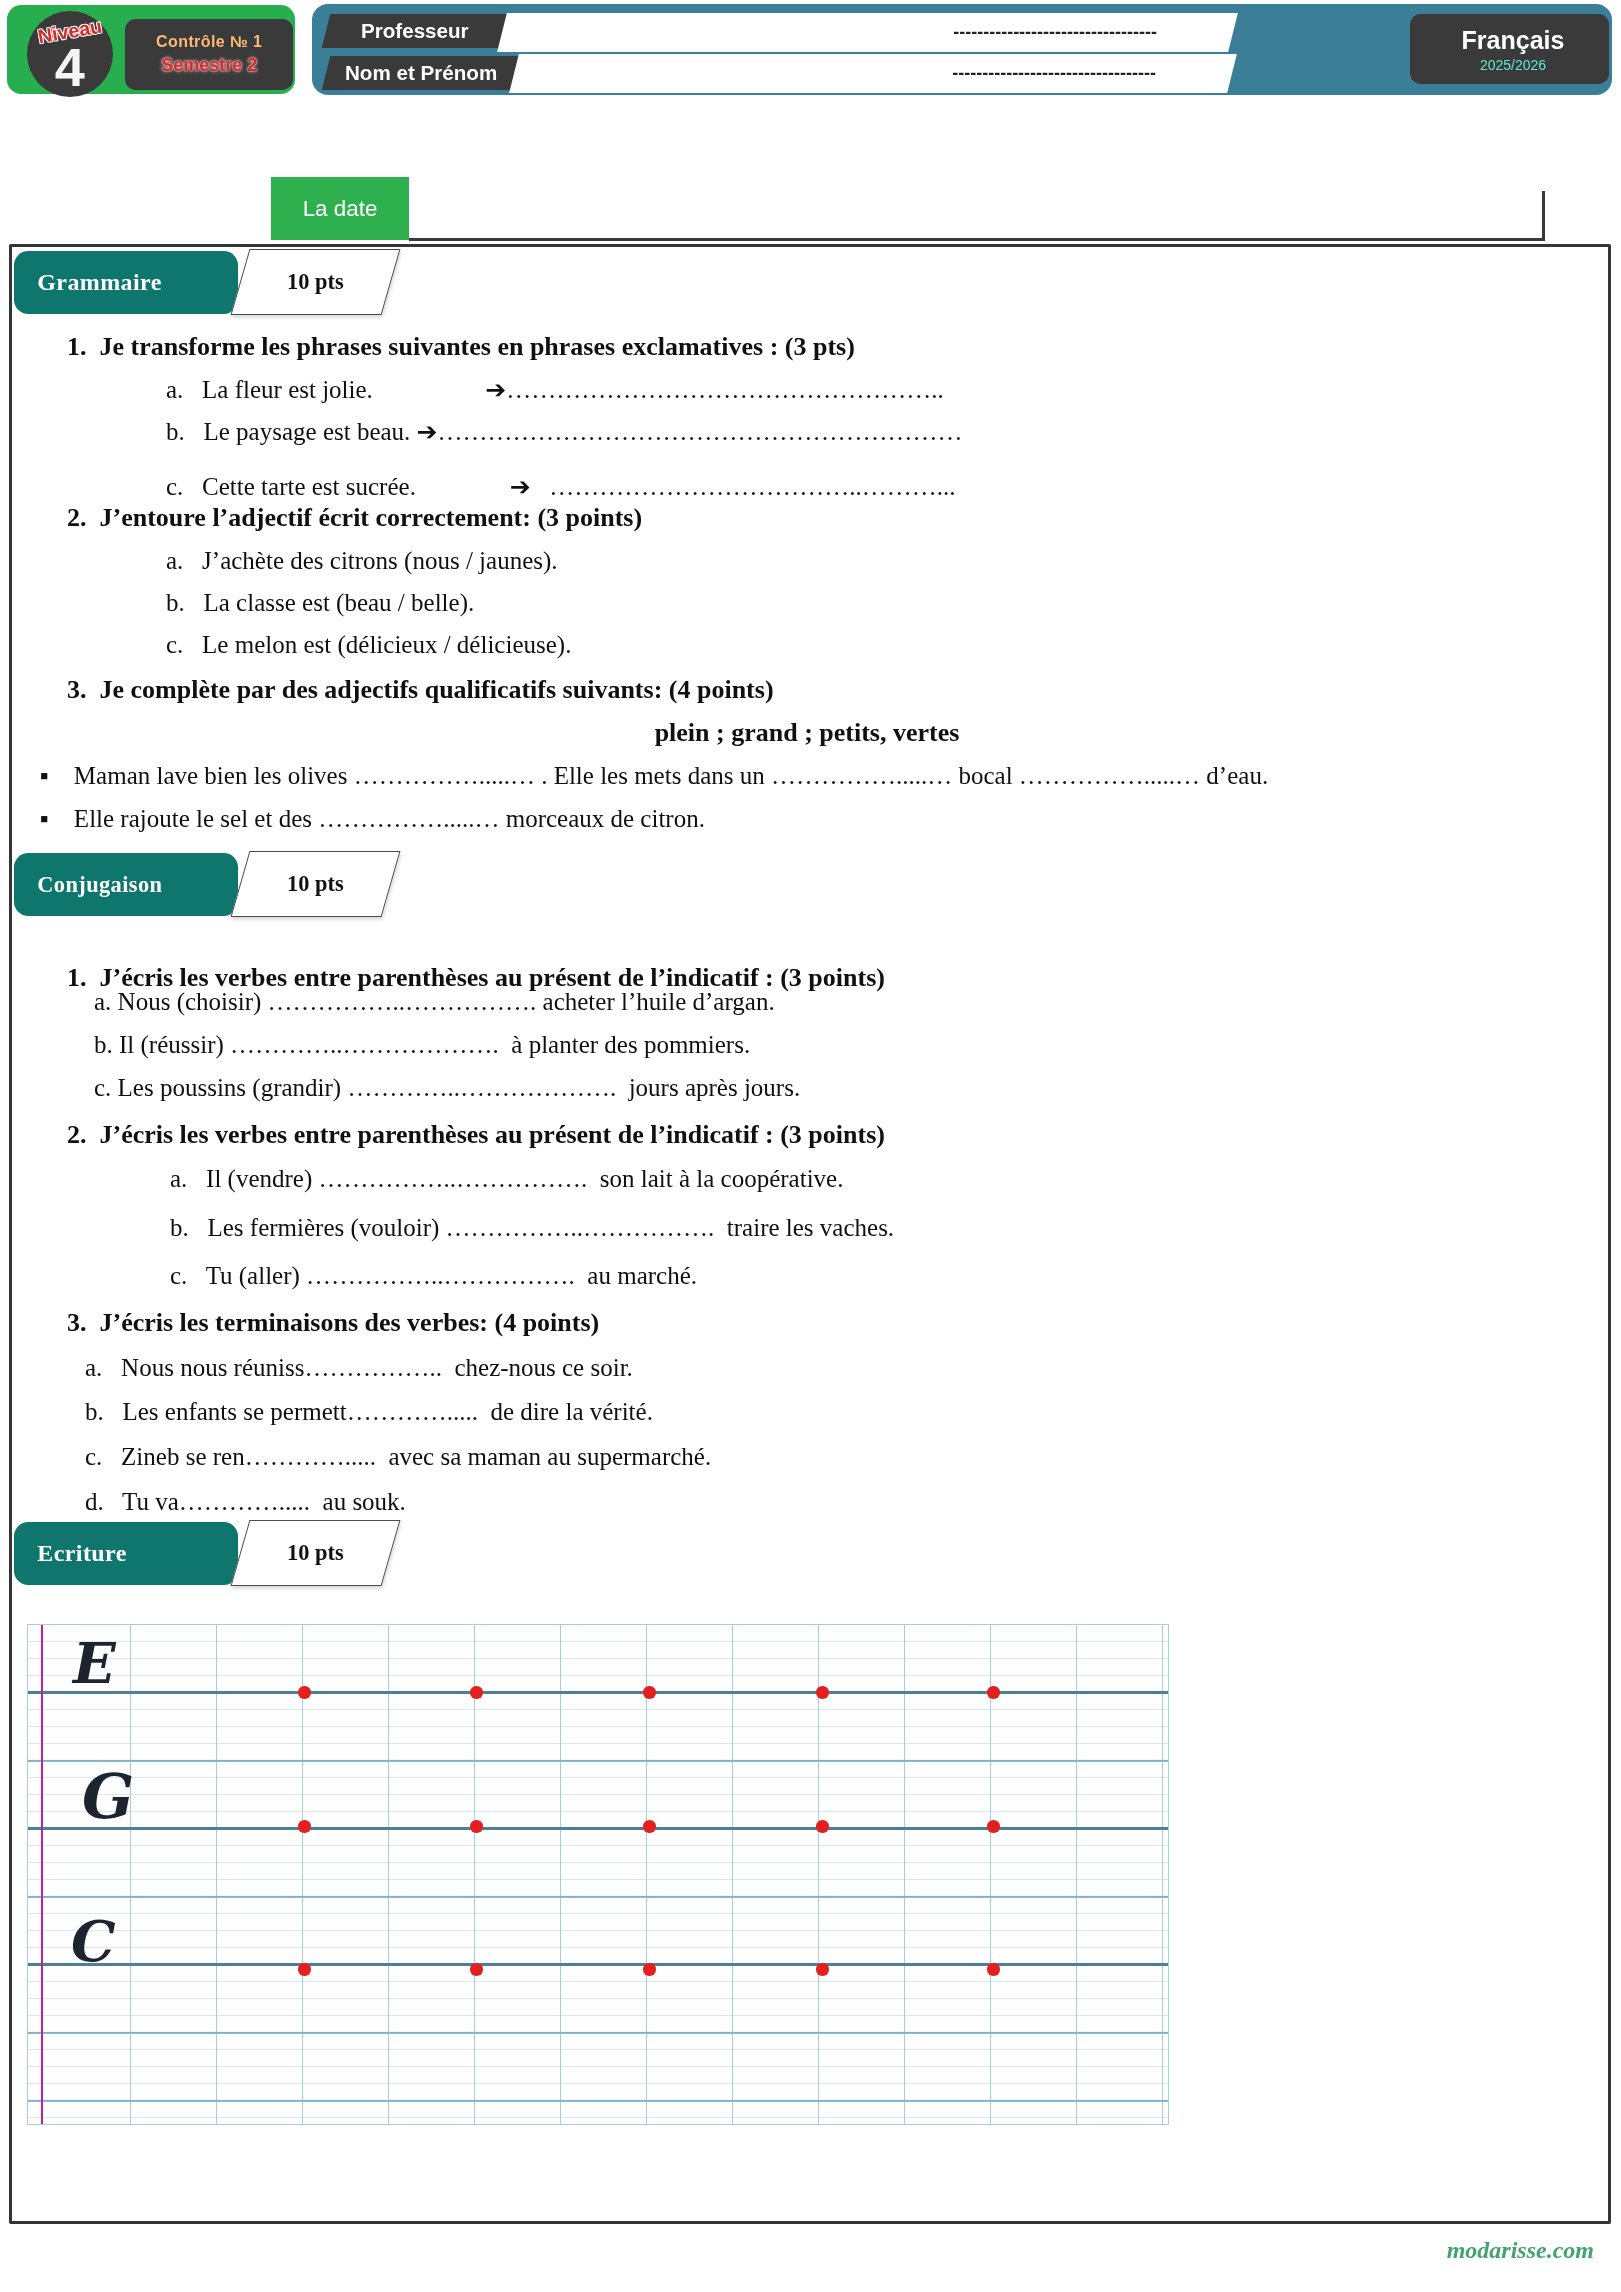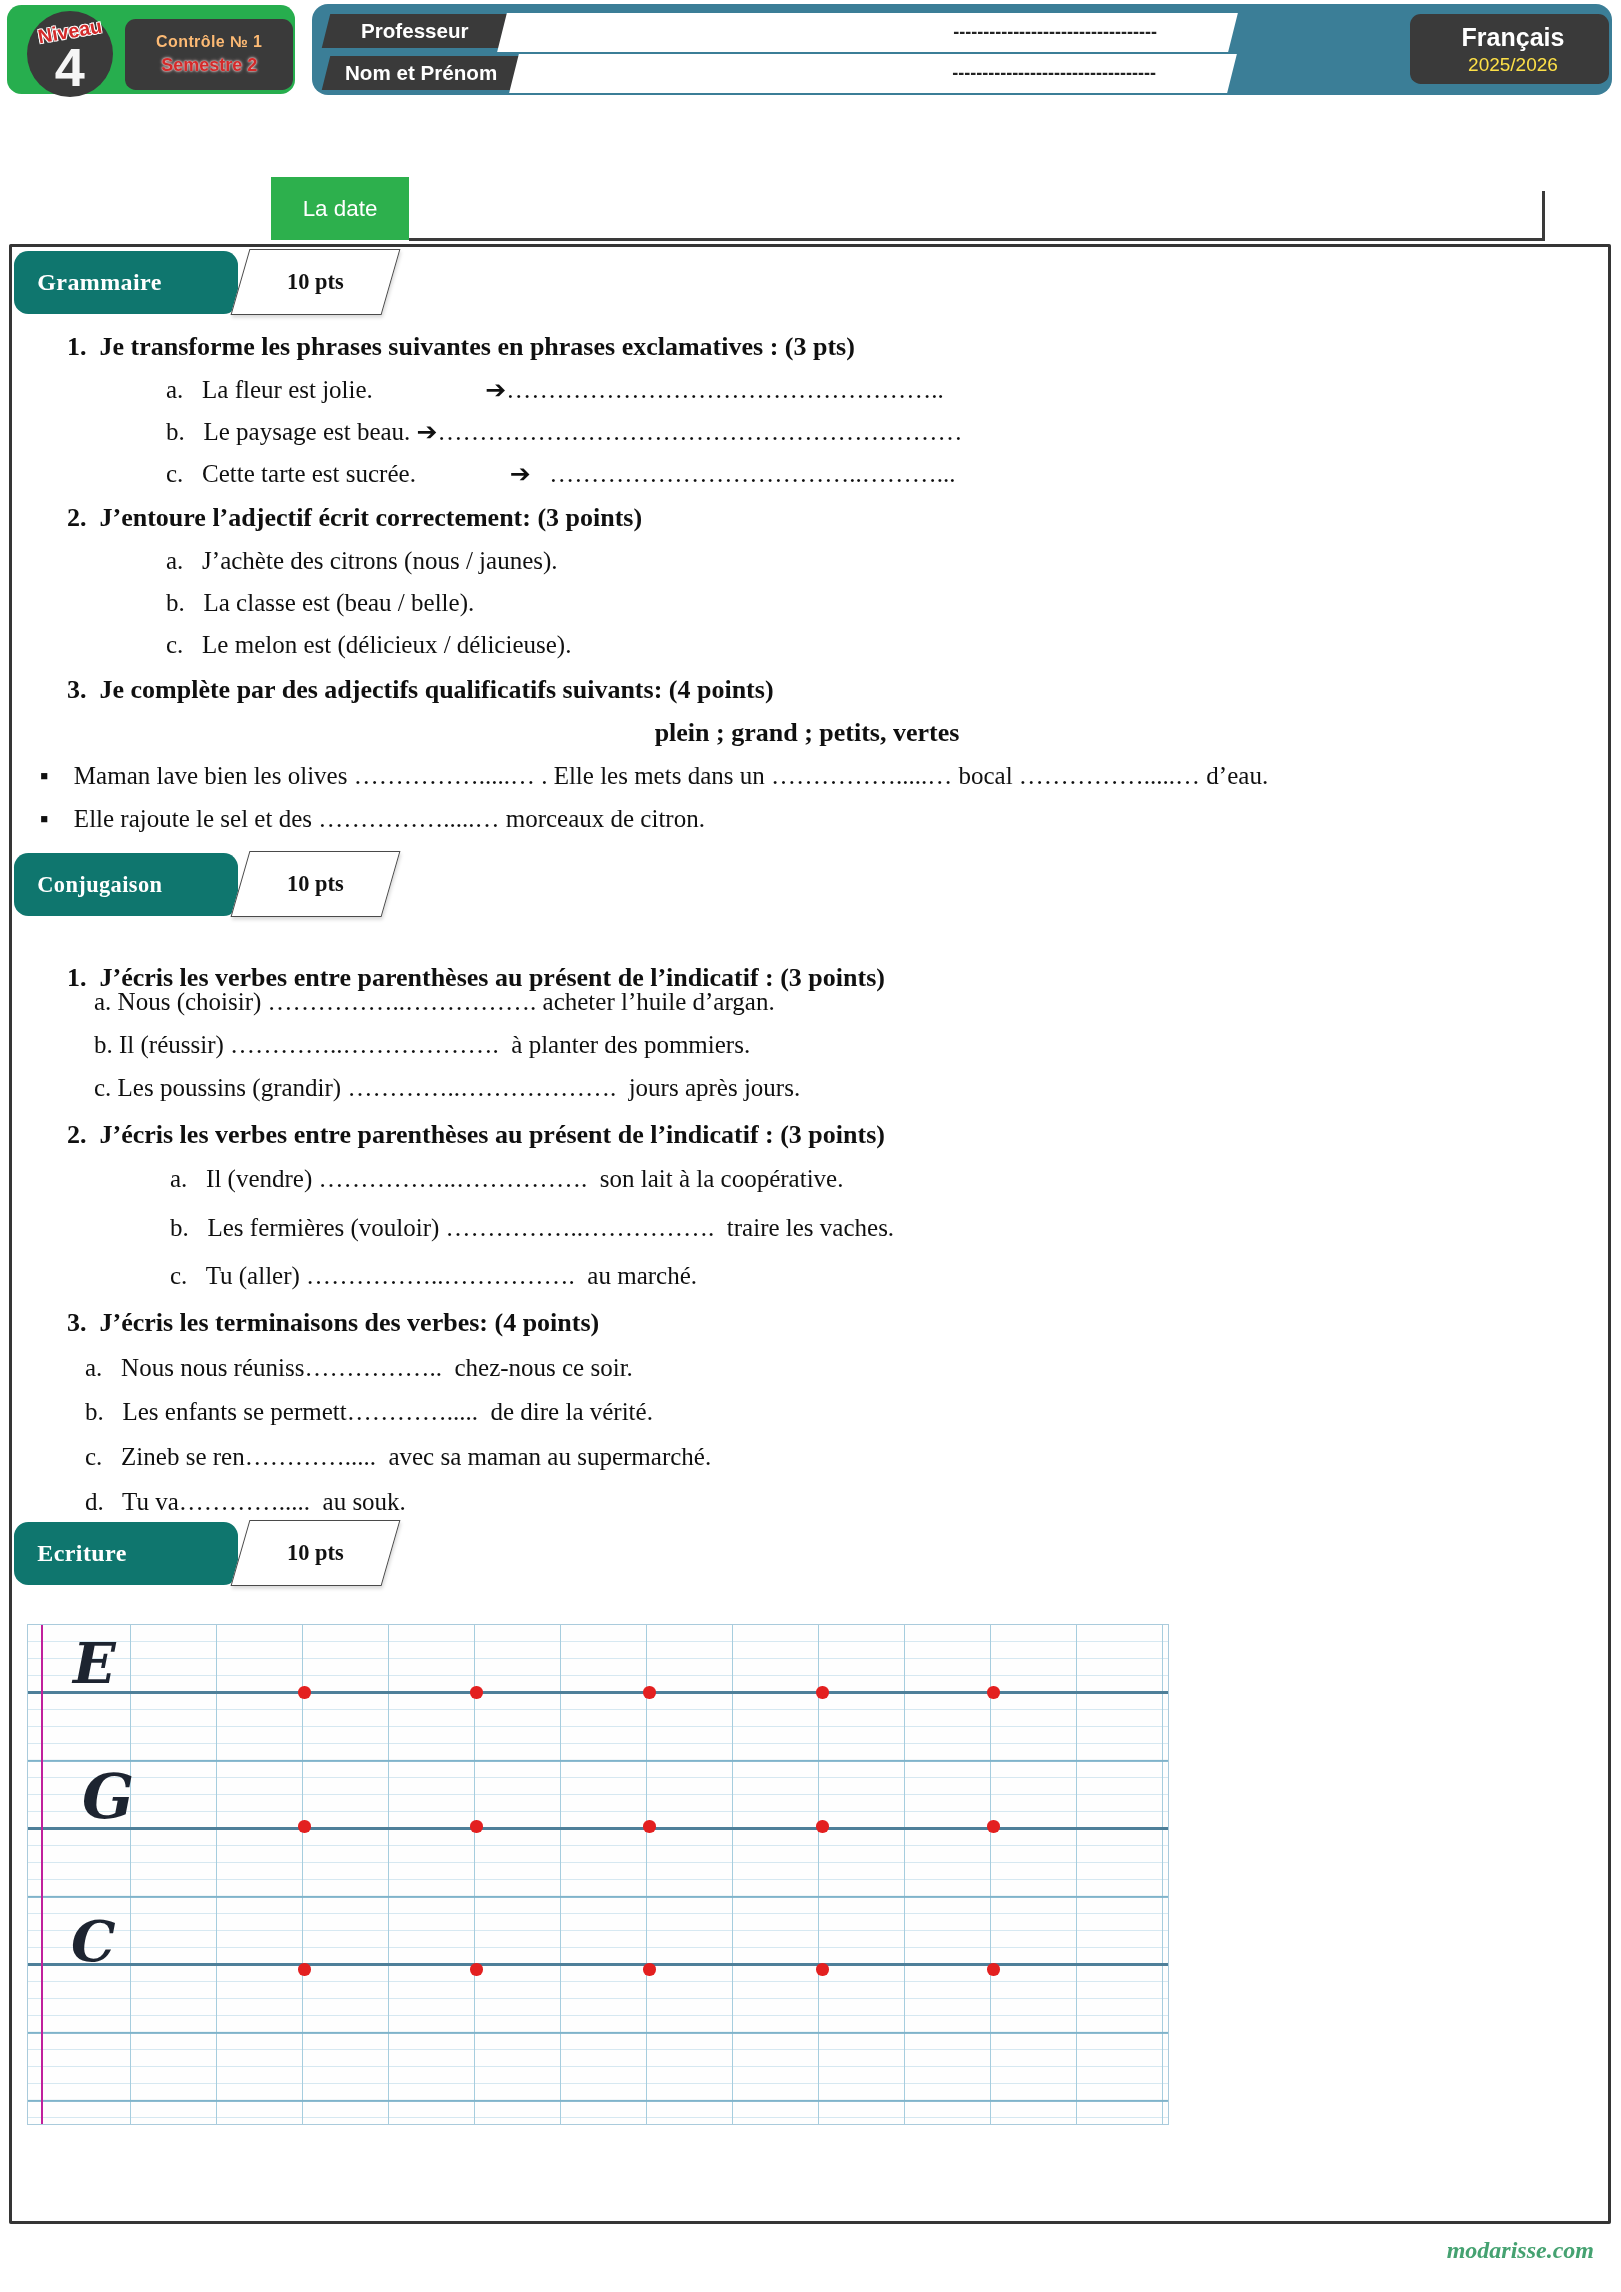--- a/index.html
+++ b/index.html
@@ -25,21 +25,21 @@
             border-radius:16px;}
   .slant{transform:skewX(-14deg);}
   .unslant{transform:skewX(14deg);display:block;}
   .lbl-dark{position:absolute;background:#3a3a3a;display:flex;align-items:center;justify-content:center;
             color:#ffffff;font-weight:bold;font-size:20.6px;}
   .fld-white{position:absolute;background:#ffffff;display:flex;align-items:center;}
   .fld-dash{width:100%;text-align:right;padding-right:76px;font-size:18px;font-weight:bold;color:#222;}
   .fr-box{position:absolute;left:1098px;top:10.7px;width:192px;height:70px;background:#3a3a3a;
           border-radius:10.7px;display:flex;flex-direction:column;align-items:center;justify-content:center;padding-left:7px;}
   .fr-title{font-size:25px;font-weight:bold;color:#ffffff;}
-  .fr-year{margin-top:1.8px;font-size:19px;color:#fde047;}
+  .fr-year{margin-top:1.8px;font-size:14px;color:#5eead4;}
 
   .date-box{position:absolute;left:271px;top:177px;width:138px;height:63px;background:#2db04d;
             display:flex;align-items:center;justify-content:center;color:#ffffff;font-size:22.4px;}
   .date-line{position:absolute;left:409px;top:238px;width:1136px;height:2.7px;background:#3a3a3a;}
   .date-tick{position:absolute;left:1542px;top:191px;width:2.7px;height:50px;background:#3a3a3a;}
 
   
   .content-box{position:absolute;left:9px;top:244px;width:1596px;height:1974px;
                border:3.6px solid #353535;border-radius:1.8px;background:#ffffff;}
 
@@ -127,21 +127,21 @@
       <span class="rib-title">Grammaire</span>
     </div>
     <div class="rib-tag">
       <span class="rib-pts">10 pts</span>
     </div>
   </div>
 
   <div class="t b" style="left:67px;top:330px;">1.  Je transforme les phrases suivantes en phrases exclamatives : (3 pts)</div>
   <div class="t" style="left:166px;top:373px;">a.   La fleur est jolie.                  ➔……………………………………………..</div>
   <div class="t" style="left:166px;top:415px;">b.   Le paysage est beau. ➔………………………………………………………</div>
-  <div class="t" style="left:166px;top:457px;">c.   Cette tarte est sucrée.               ➔   ………………………………..………...</div>
+  <div class="t" style="left:166px;top:470px;">c.   Cette tarte est sucrée.               ➔   ………………………………..………...</div>
   <div class="t b" style="left:67px;top:501px;">2.  J’entoure l’adjectif écrit correctement: (3 points)</div>
   <div class="t" style="left:166px;top:544px;">a.   J’achète des citrons (nous / jaunes).</div>
   <div class="t" style="left:166px;top:586px;">b.   La classe est (beau / belle).</div>
   <div class="t" style="left:166px;top:628px;">c.   Le melon est (délicieux / délicieuse).</div>
   <div class="t b" style="left:67px;top:673px;">3.  Je complète par des adjectifs qualificatifs suivants: (4 points)</div>
   <div class="t b ctr" style="left:9px;top:716px;">plein ; grand ; petits, vertes</div>
   <div class="t" style="left:40px;top:759px;">▪    Maman lave bien les olives …………….....… . Elle les mets dans un …………….....… bocal …………….....… d’eau.</div>
   <div class="t" style="left:40px;top:802px;">▪    Elle rajoute le sel et des …………….....… morceaux de citron.</div>
 
   <div class="ribbon" style="top:853px;">

